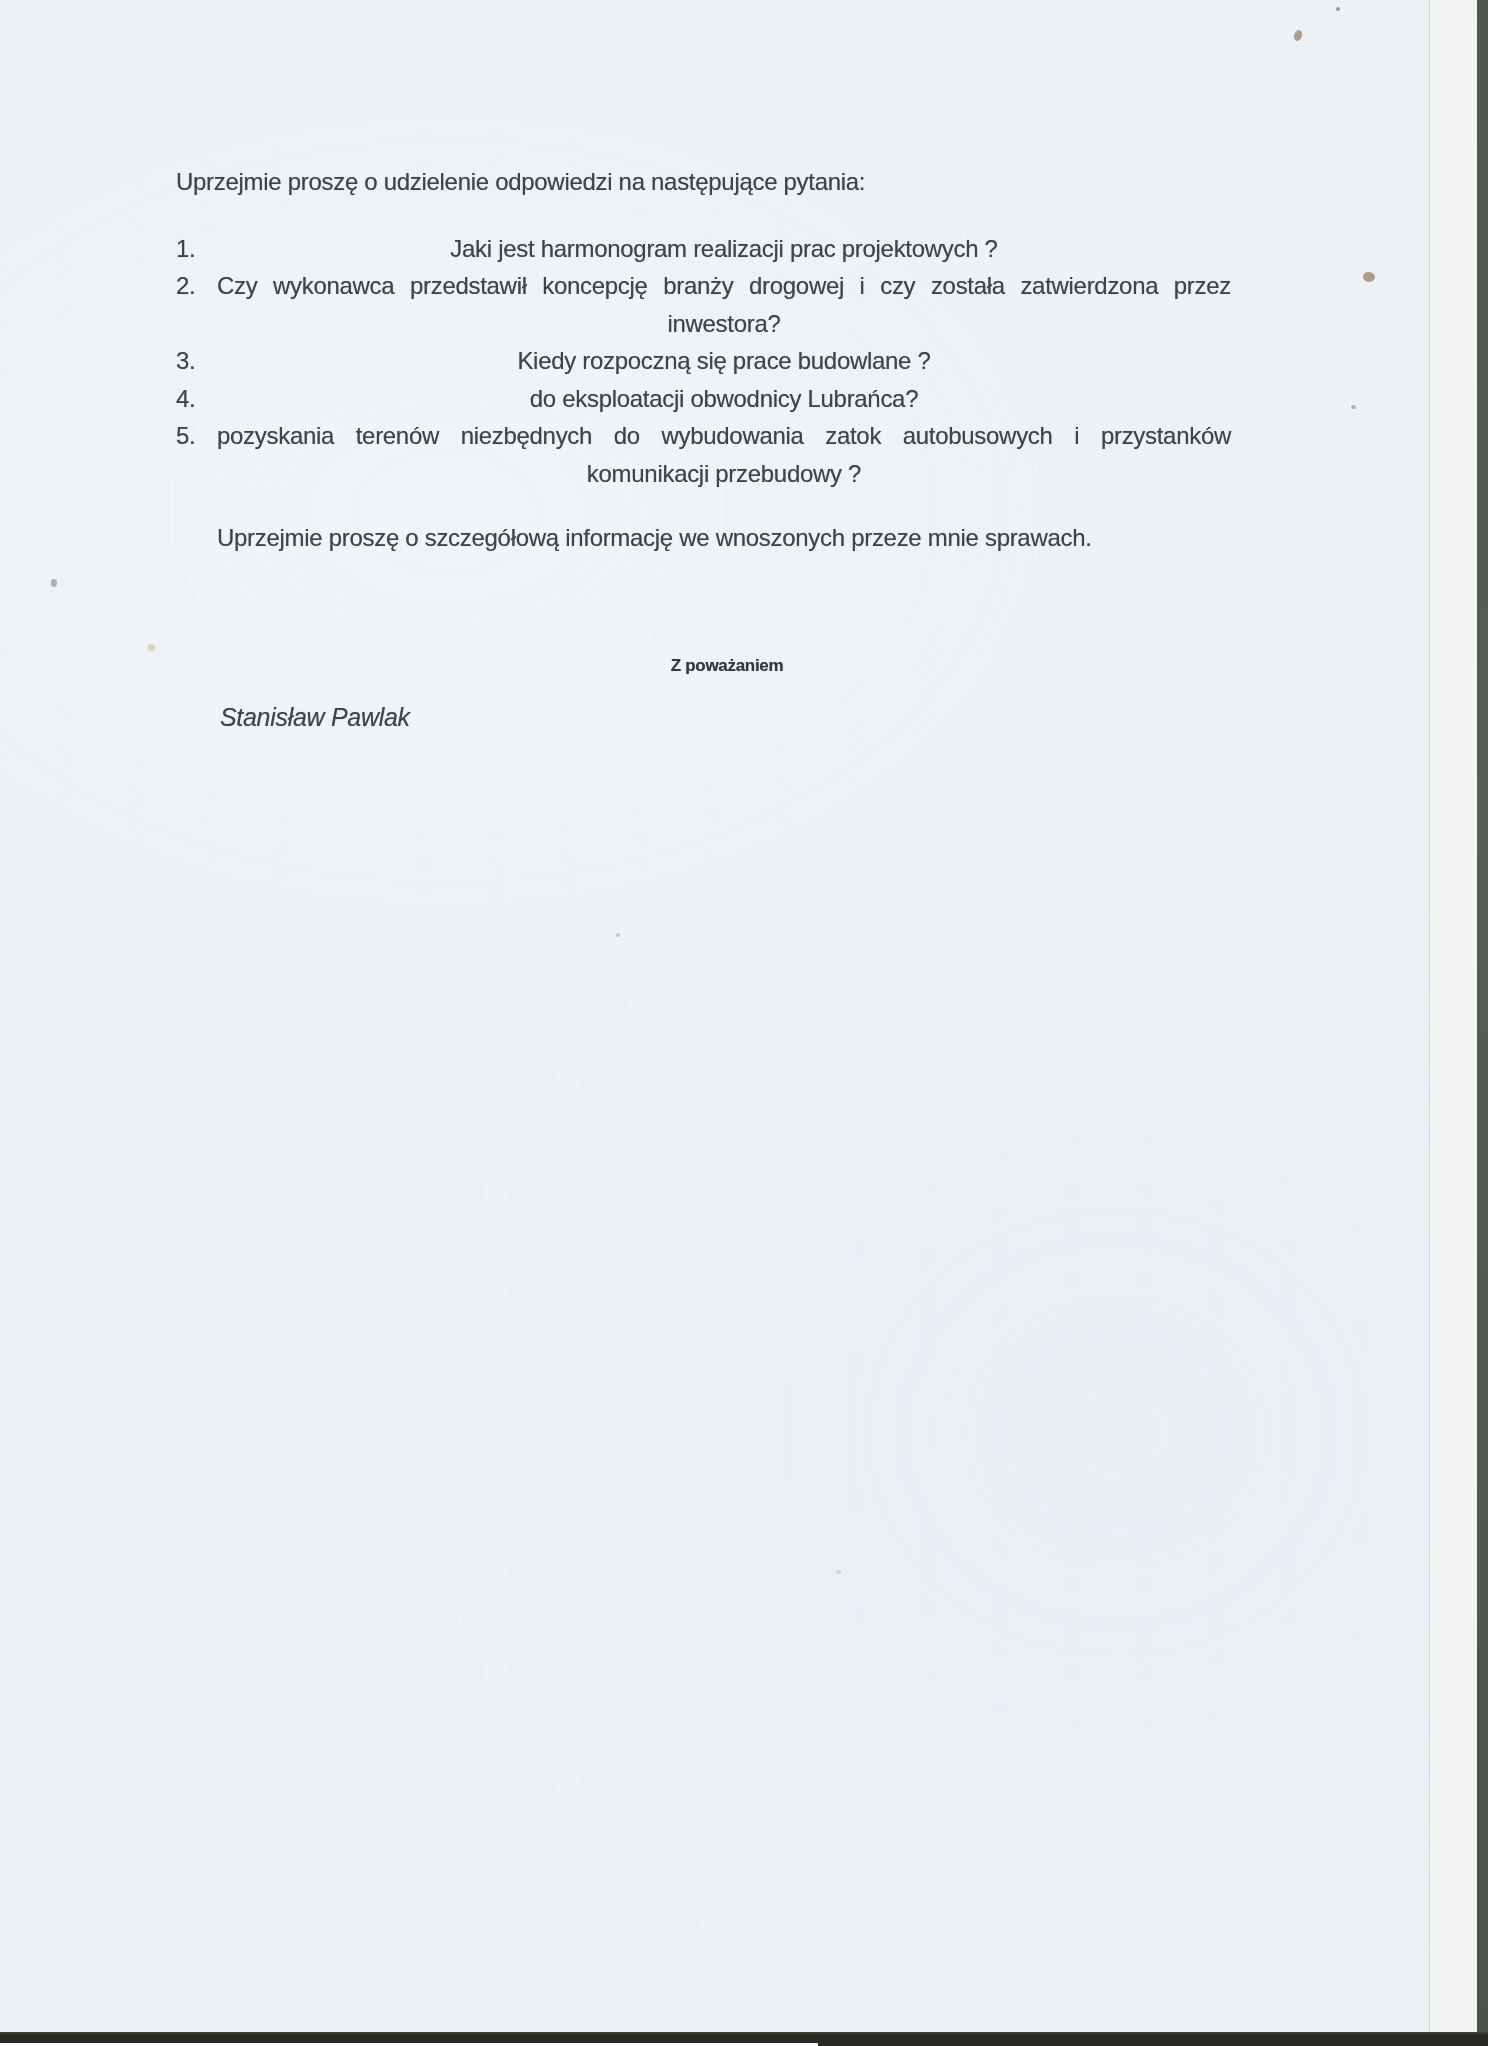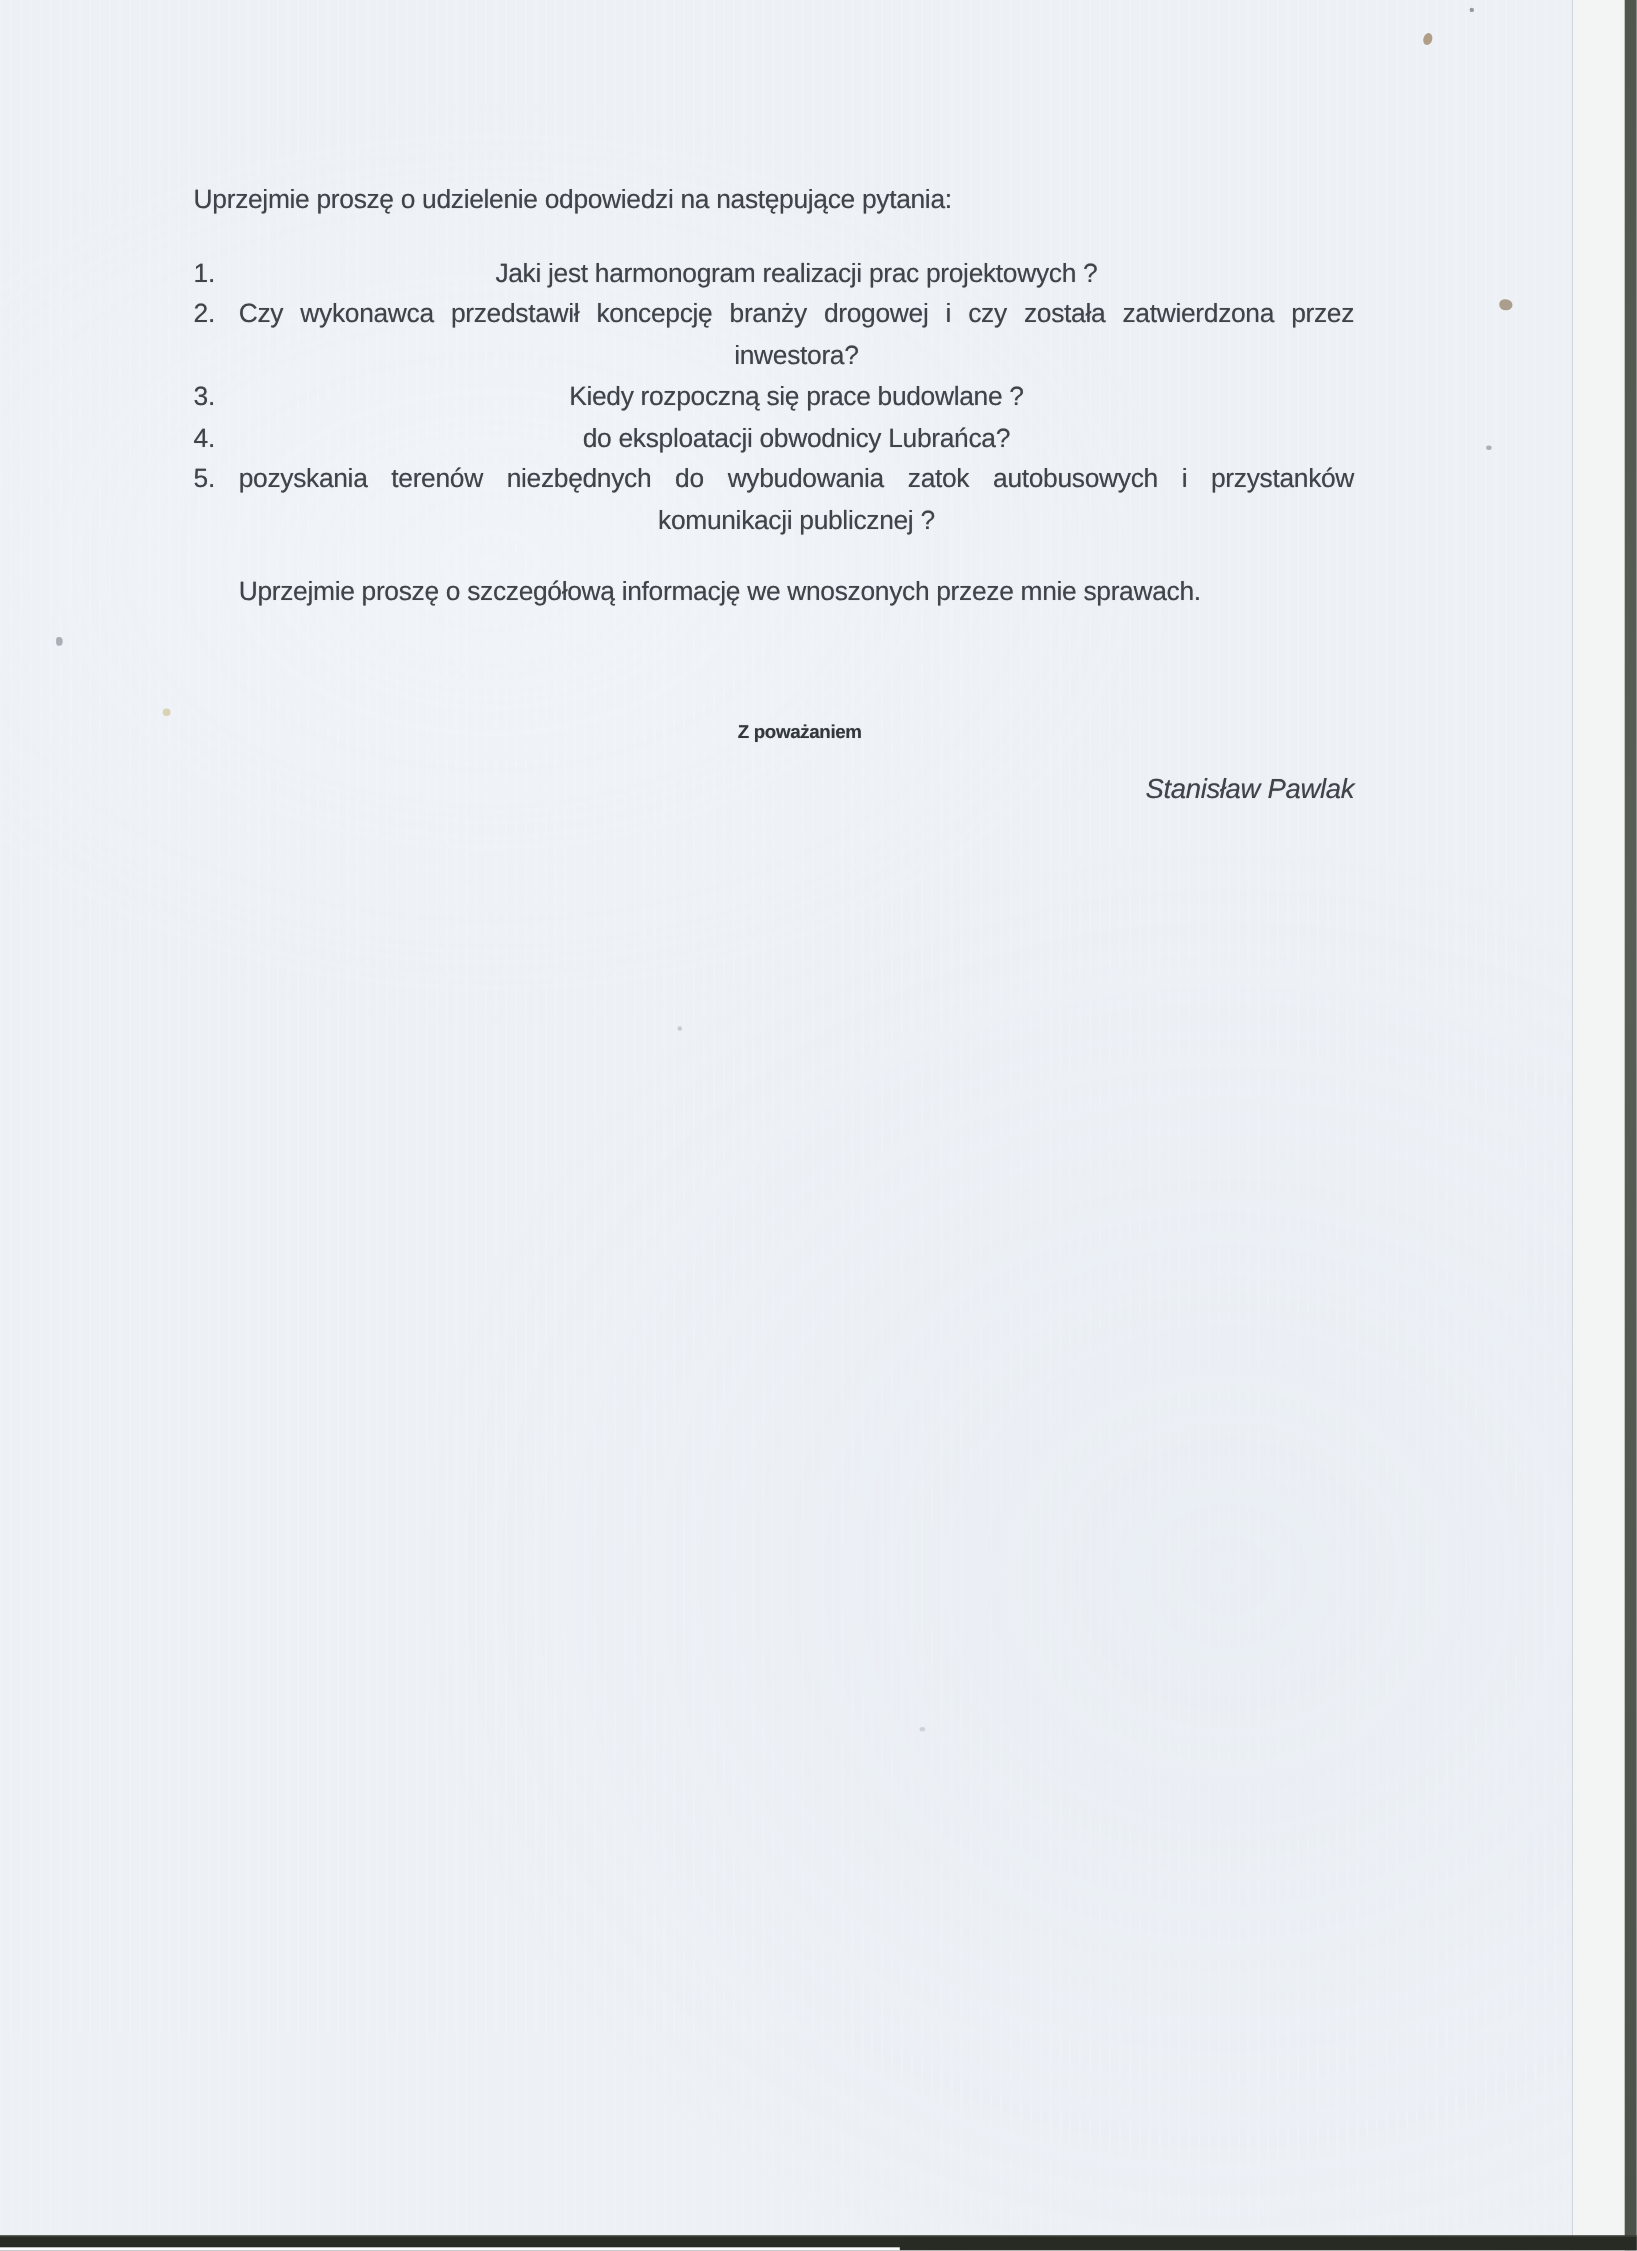--- a/index.html
+++ b/index.html
@@ -48,21 +48,21 @@
   ol.questions li { position: relative; padding-left: 41px; }
   .qnum { position: absolute; left: 0; top: 0; }
   .qline { text-align: center; }
   .qline.jl { text-align: justify; text-align-last: justify; }
   .closing { margin-top: 27px; }
   .signoff {
     margin: 90px 0 0 47px; text-align: center;
     font-weight: bold; font-size: 17px; color: var(--signoff_text, #33383d);
   }
   .signature {
-    margin: 15px 0 0 44px; text-align: right;
+    margin: 15px 0 0 44px; text-align: left;
     font-style: italic; font-size: 25px;
   }
   
   .speck { position: absolute; border-radius: 50%; pointer-events: none; }
   .speck-1 { left: 1294px; top: 30px;  width: 8px;  height: 11px; background: #a08a6b; transform: rotate(18deg); opacity: .8; }
   .speck-2 { left: 1363px; top: 272px; width: 12px; height: 10px; background: #96826a; opacity: .75; border-radius: 45% 55% 50% 50%; }
   .speck-3 { left: 1351px; top: 405px; width: 5px;  height: 4px;  background: #9aa0a8; opacity: .8; }
   .speck-4 { left: 51px;   top: 579px; width: 6px;  height: 8px;  background: #8d939b; opacity: .7; border-radius: 40% 60% 55% 45%; }
   .speck-5 { left: 148px;  top: 644px; width: 7px;  height: 7px;  background: #cfc08e; opacity: .65; }
   .speck-6 { left: 1336px; top: 7px;   width: 4px;  height: 4px;  background: #6d737b; opacity: .7; }
@@ -97,21 +97,21 @@
     </li>
 
     <li>
       <span class="qnum">4.</span>
       <div class="qline">do eksploatacji obwodnicy Lubrańca?</div>
     </li>
 
     <li>
       <span class="qnum">5.</span>
       <div class="qline jl">pozyskania terenów niezbędnych do wybudowania zatok autobusowych i przystanków</div>
-      <div class="qline">komunikacji publicznej ?</div>
+      <div class="qline">komunikacji przebudowy ?</div>
     </li>
 
   </ol>
 
   <p class="indent closing" style="margin-bottom:0">Uprzejmie proszę o szczegółową informację we wnoszonych przeze mnie sprawach.</p>
 
   <div class="signoff">Z poważaniem</div>
 
   <div class="signature">Stanisław Pawlak</div>
 

